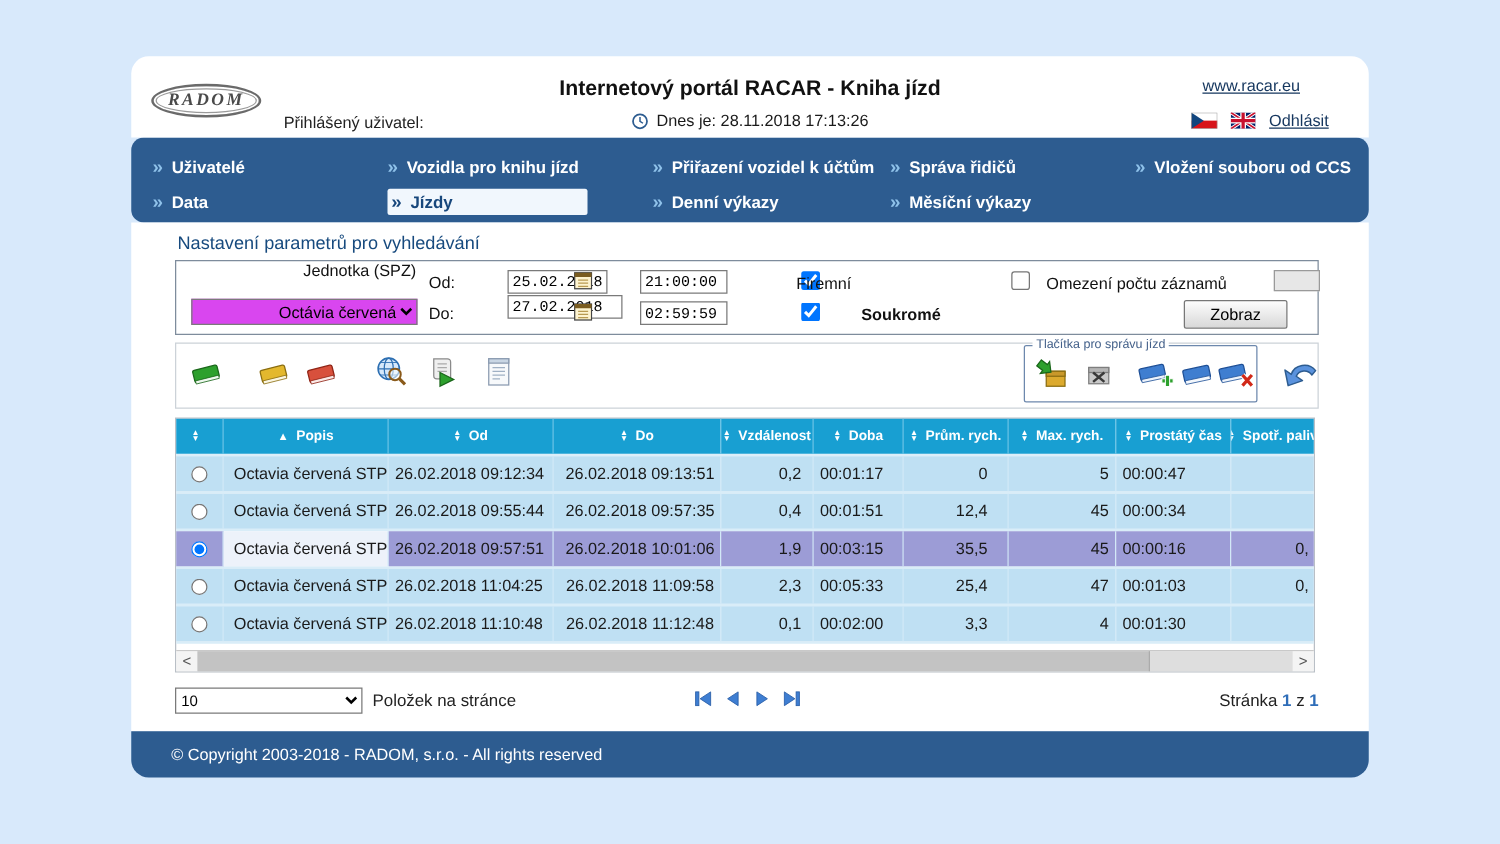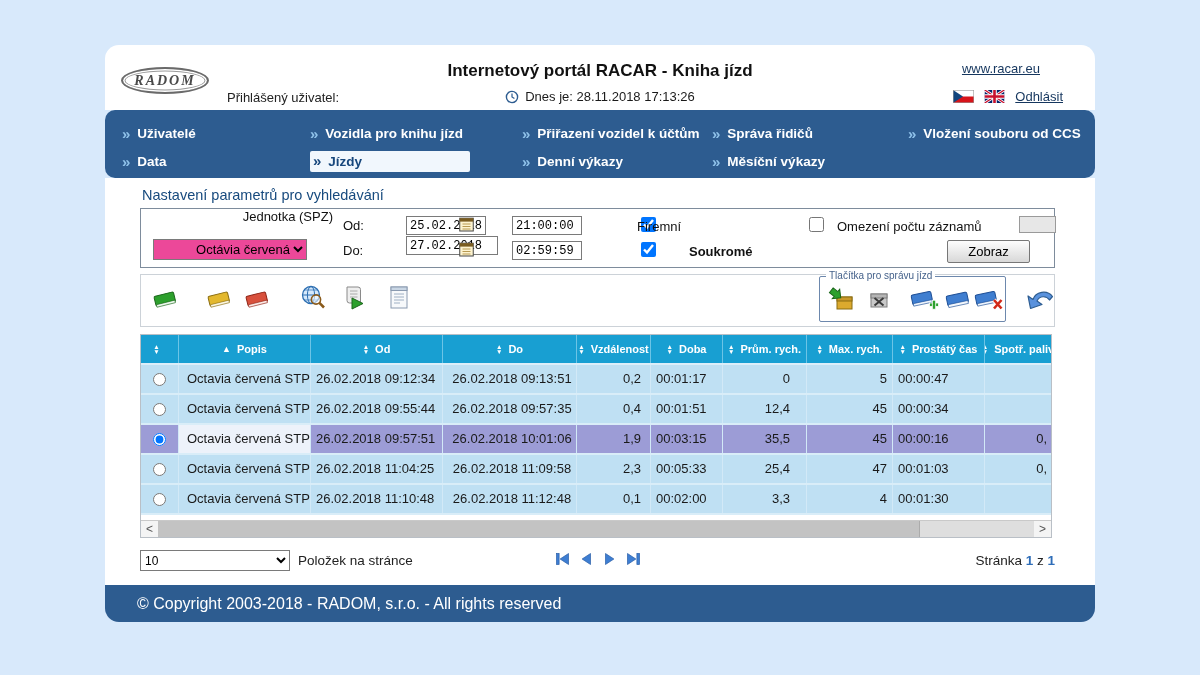--- a/index.html
+++ b/index.html
@@ -32,22 +32,22 @@
   .nav-item.active { background:#f1f7fd; color:#17477c; width:160px; padding:1px 6px 2px 3px; border-radius:2px; }
   .nav-item.active .chev::before { color:#17477c; }
 
   
   .main { background:#fff; padding:9px 40px 10px 35px; }
   .search-heading { color:#174a7e; font-weight:normal; font-size:14.5px; margin:0 0 5px 2px; }
 
   .form-box { position:relative; height:60px; border:1px solid #7e8c9c; }
   .f-label { position:absolute; font-size:13px; color:#111; }
   .f-unit-label { left:0; top:8; width:192px; text-align:right; }
-  select.unit { position:absolute; left:12px; top:30px; width:154px; height:21px; font-size:13px;
-                border:1px solid #7a7a7a; background:#ec4899; text-align:right; text-align-last:right; cursor:pointer; }
+  select.unit { position:absolute; left:12px; top:30px; width:181px; height:21px; font-size:13px;
+                border:1px solid #7a7a7a; background:#d946ef; text-align:right; text-align-last:right; cursor:pointer; }
   .f-od { left:202px; top:9px; } .f-do { left:202px; top:34px; }
   .f-input { position:absolute; border:1px solid #7a7a7a; font-family:"Liberation Mono", monospace;
              font-size:12px; padding:1px 3px; height:19px; background:#fff;margin-left:32px; }
   .f-from-date { left:233px; top:7px; width:80px; } .f-to-date { left:233px; top:27px; width:92px; }
   .f-from-time { left:339px; top:7px; width:70px; } .f-to-time { left:339px; top:32px; width:70px; }
   .cal { position:absolute; cursor:pointer; line-height:0; }
   .cal1 { left:318px; top:8px; } .cal2 { left:318px; top:33px; }
   .f-chk { position:absolute; width:15px; height:15px; cursor:pointer; }
   .chk-firm { left:500px; top:8px; } .chk-soukr { left:500px; top:33px; } .chk-limit { left:668px; top:8px; }
   .lbl-firm { left:496px; top:10px; } .lbl-soukr { left:548px; top:35px;font-weight:bold; } .lbl-limit { left:696px; top:10px; }
@@ -114,21 +114,21 @@
   .pager { position:relative; height:26px; margin-top:11px; }
   select.page-size { position:absolute; left:0; top:1px; width:150px; height:21px; font-size:12px;
                      border:1px solid #7a7a7a; background:#fff; cursor:pointer; }
   .pager-label { position:absolute; left:158px; top:4px; font-size:13.5px; color:#222; }
   .pg-arrows { position:absolute; left:50%; transform:translateX(-50%); top:3px; display:flex; gap:9px; }
   .pg-arrows span { cursor:pointer; line-height:0; }
   .pg-info { position:absolute; right:0; top:4px; font-size:13.5px; color:#222; }
   .pg-info b { color:#2e6db8; }
 
   
-  .footer { background:#2d5c90; height:37px; border-radius:0 0 14px 14px; color:#fff; font-size:16px;
+  .footer { background:#2d5c90; height:37px; border-radius:0 0 14px 14px; color:#fff; font-size:13px;
             line-height:37px; padding-left:32px; }
 </style>
 </head>
 <body>
 
 <div class="container">
 
   <div class="hdr">
     <div class="logo">RADOM</div>
     <div class="logged-user">Přihlášený uživatel:</div>

